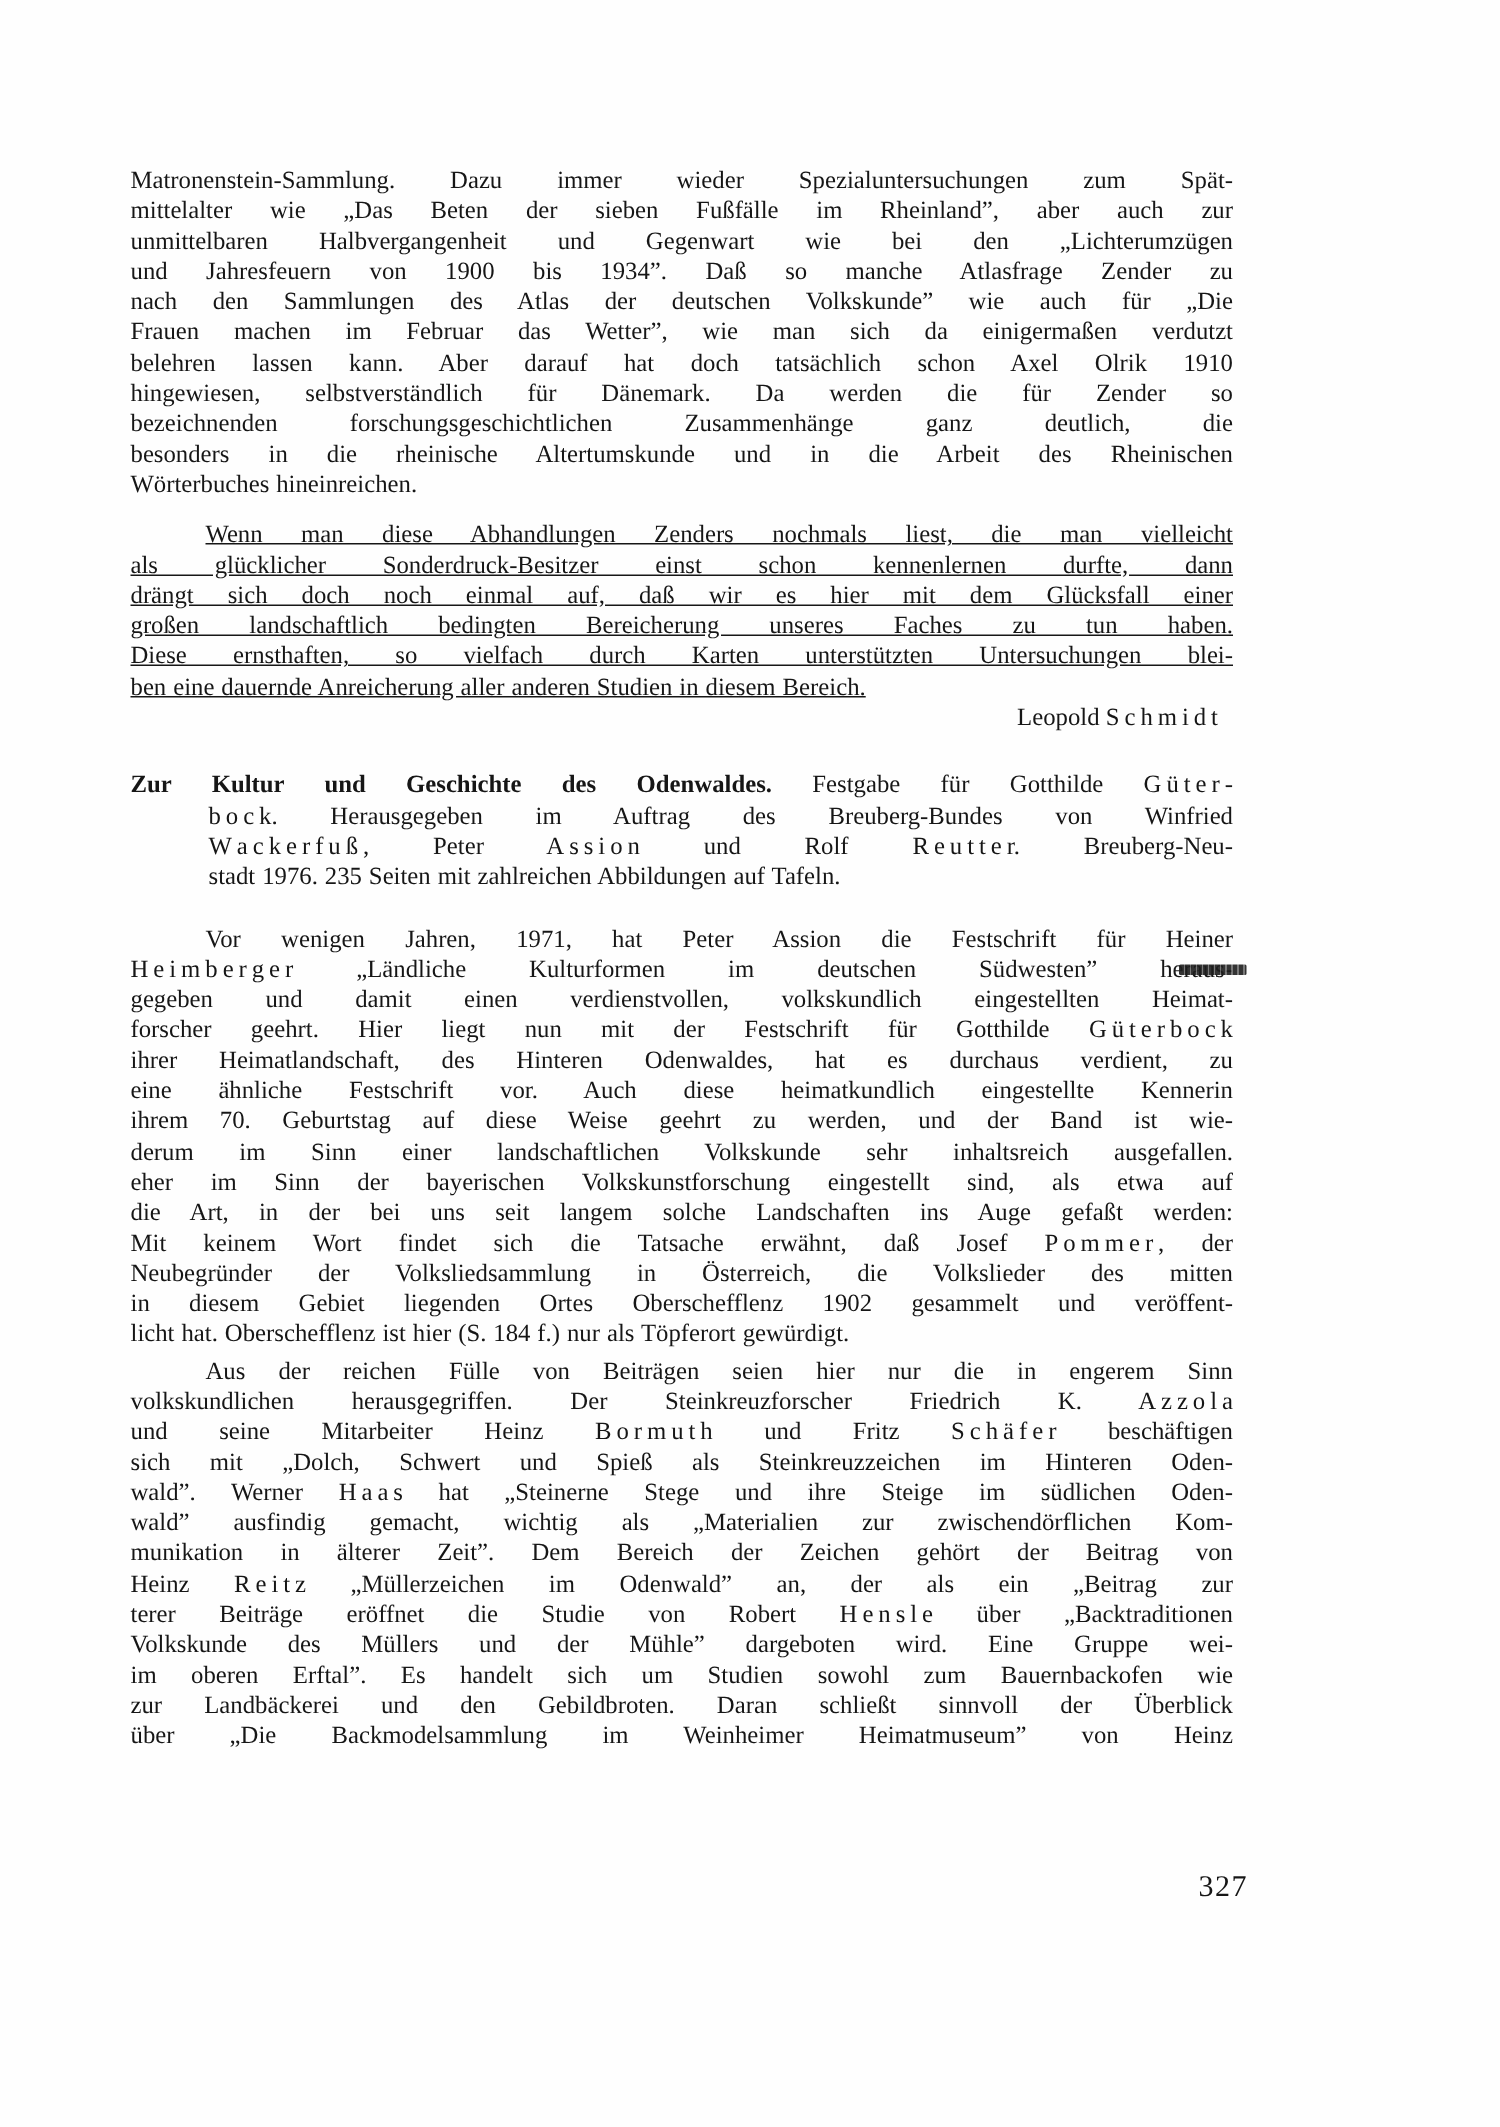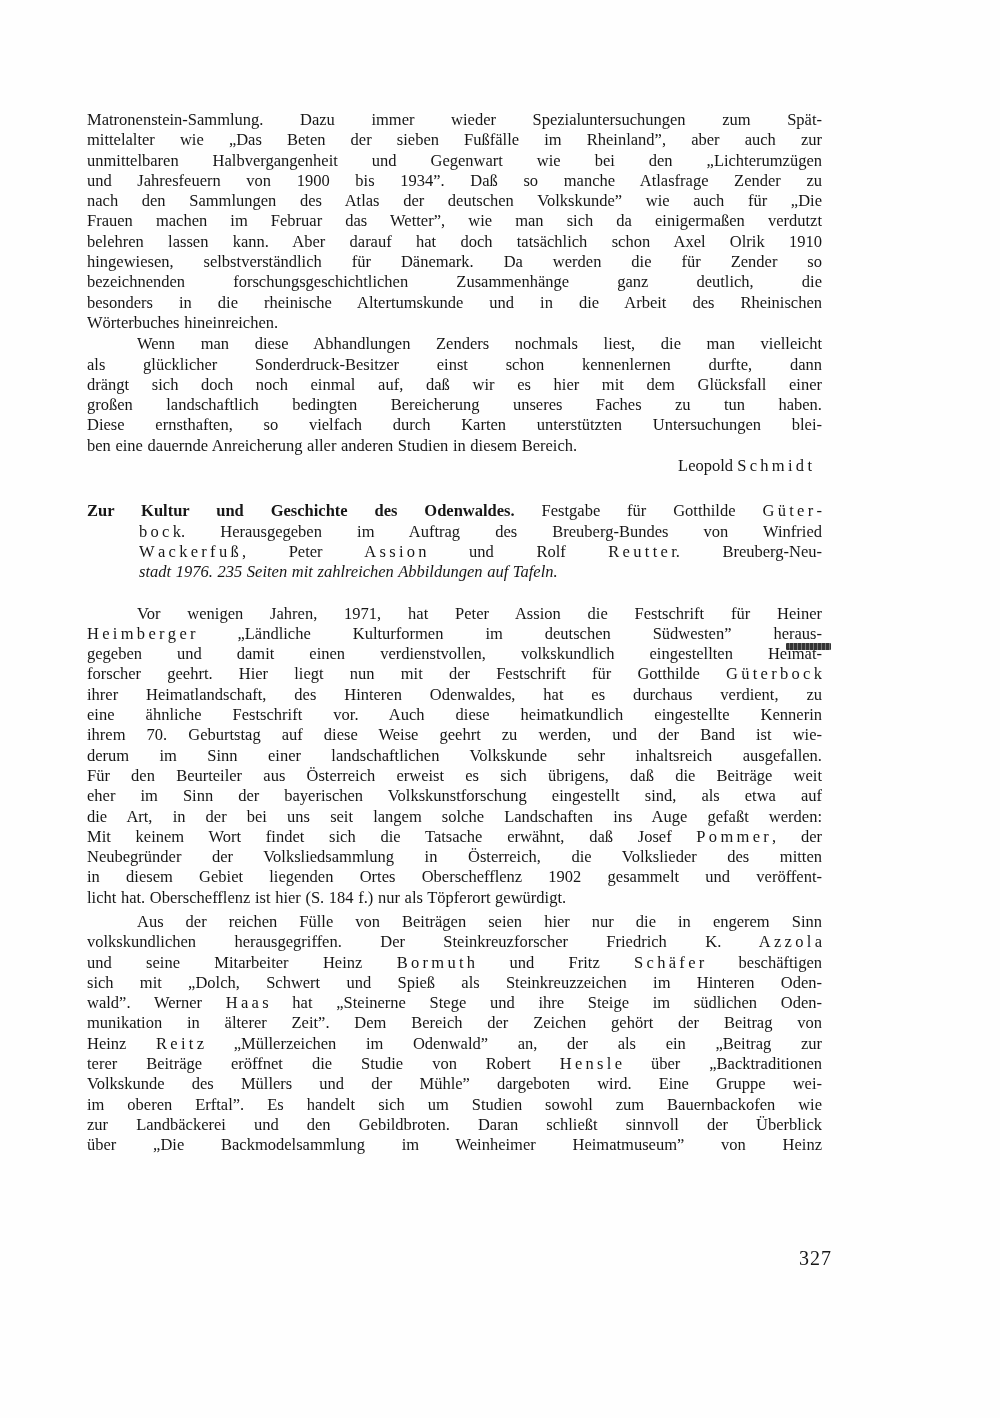--- a/index.html
+++ b/index.html
@@ -24,38 +24,38 @@
   .line {
     font-size: 16.5px;
     line-height: 20.3px;
     text-align: justify;
     text-align-last: justify;
     word-spacing: 0.5px;
   }
   .para .line:last-child { text-align-last: left; }
   .para.cont .line:last-child { text-align-last: justify; }
   .para.indent .line:first-child { text-indent: 50px; }
-  .gap-sm { margin-top: 1px; }
+  .gap-sm { margin-top: 13px; text-decoration: underline; }
   .gap-md { margin-top: 21px; }
   .gap-xs { margin-top: 4px; font-family: Liberation Serif, serif; }
   .signature {
     font-size: 16.5px;
     line-height: 20.3px;
     text-align: right;
     padding-right: 10px;
   }
   .entry { margin-top: 25px; }
   .entry .entry-first {
     font-size: 16.5px;
     line-height: 20.3px;
     text-align: justify;
     text-align-last: justify;
   }
   .entry-rest { padding-left: 52px; }
-  .entry-rest .line:last-child { text-align-last: left; font-style: italic; }
+  .entry-rest .line:last-child { text-align-last: left; }
   .bold { font-weight: bold; }
   .pagenum {
     position: absolute;
     left: 97px;
     top: 1247px;
     width: 735px;
     text-align: right;
     font-size: 20px;
     letter-spacing: 1px;
     color: #161616;
@@ -116,35 +116,35 @@
 
     <section class="para indent gap-md">
       <div class="line" style="">Vor wenigen Jahren, 1971, hat Peter Assion die Festschrift für Heiner</div>
         <div class="line" style="">H e i m b e r g e r „Ländliche Kulturformen im deutschen Südwesten” heraus-</div>
         <div class="line" style="">gegeben und damit einen verdienstvollen, volkskundlich eingestellten Heimat-</div>
         <div class="line" style="">forscher geehrt. Hier liegt nun mit der Festschrift für Gotthilde G ü t e r b o c k</div>
         <div class="line" style="">ihrer Heimatlandschaft, des Hinteren Odenwaldes, hat es durchaus verdient, zu</div>
         <div class="line" style="">eine ähnliche Festschrift vor. Auch diese heimatkundlich eingestellte Kennerin</div>
         <div class="line" style="">ihrem 70. Geburtstag auf diese Weise geehrt zu werden, und der Band ist wie-</div>
         <div class="line" style="">derum im Sinn einer landschaftlichen Volkskunde sehr inhaltsreich ausgefallen.</div>
-        <div class="line" style="">Für den Beurteiler aus Österreich erweist es sich übrigens, daß die Beiträge weit</div>
         <div class="line" style="">eher im Sinn der bayerischen Volkskunstforschung eingestellt sind, als etwa auf</div>
         <div class="line" style="">die Art, in der bei uns seit langem solche Landschaften ins Auge gefaßt werden:</div>
         <div class="line" style="">Mit keinem Wort findet sich die Tatsache erwähnt, daß Josef P o m m e r , der</div>
         <div class="line" style="">Neubegründer der Volksliedsammlung in Österreich, die Volkslieder des mitten</div>
         <div class="line" style="">in diesem Gebiet liegenden Ortes Oberschefflenz 1902 gesammelt und veröffent-</div>
         <div class="line" style="">licht hat. Oberschefflenz ist hier (S. 184 f.) nur als Töpferort gewürdigt.</div>
     </section>
 
     <section class="para indent cont gap-xs">
       <div class="line" style="">Aus der reichen Fülle von Beiträgen seien hier nur die in engerem Sinn</div>
         <div class="line" style="">volkskundlichen herausgegriffen. Der Steinkreuzforscher Friedrich K. A z z o l a</div>
         <div class="line" style="">und seine Mitarbeiter Heinz B o r m u t h und Fritz S c h ä f e r beschäftigen</div>
         <div class="line" style="">sich mit „Dolch, Schwert und Spieß als Steinkreuzzeichen im Hinteren Oden-</div>
         <div class="line" style="">wald”. Werner H a a s hat „Steinerne Stege und ihre Steige im südlichen Oden-</div>
+        <div class="line" style="">wald” ausfindig gemacht, wichtig als „Materialien zur zwischendörflichen Kom-</div>
         <div class="line" style="">munikation in älterer Zeit”. Dem Bereich der Zeichen gehört der Beitrag von</div>
         <div class="line" style="">Heinz R e i t z „Müllerzeichen im Odenwald” an, der als ein „Beitrag zur</div>
         <div class="line" style="">terer Beiträge eröffnet die Studie von Robert H e n s l e über „Backtraditionen</div>
         <div class="line" style="">Volkskunde des Müllers und der Mühle” dargeboten wird. Eine Gruppe wei-</div>
         <div class="line" style="">im oberen Erftal”. Es handelt sich um Studien sowohl zum Bauernbackofen wie</div>
         <div class="line" style="">zur Landbäckerei und den Gebildbroten. Daran schließt sinnvoll der Überblick</div>
         <div class="line" style="">über „Die Backmodelsammlung im Weinheimer Heimatmuseum” von Heinz</div>
     </section>
 
   </div>

